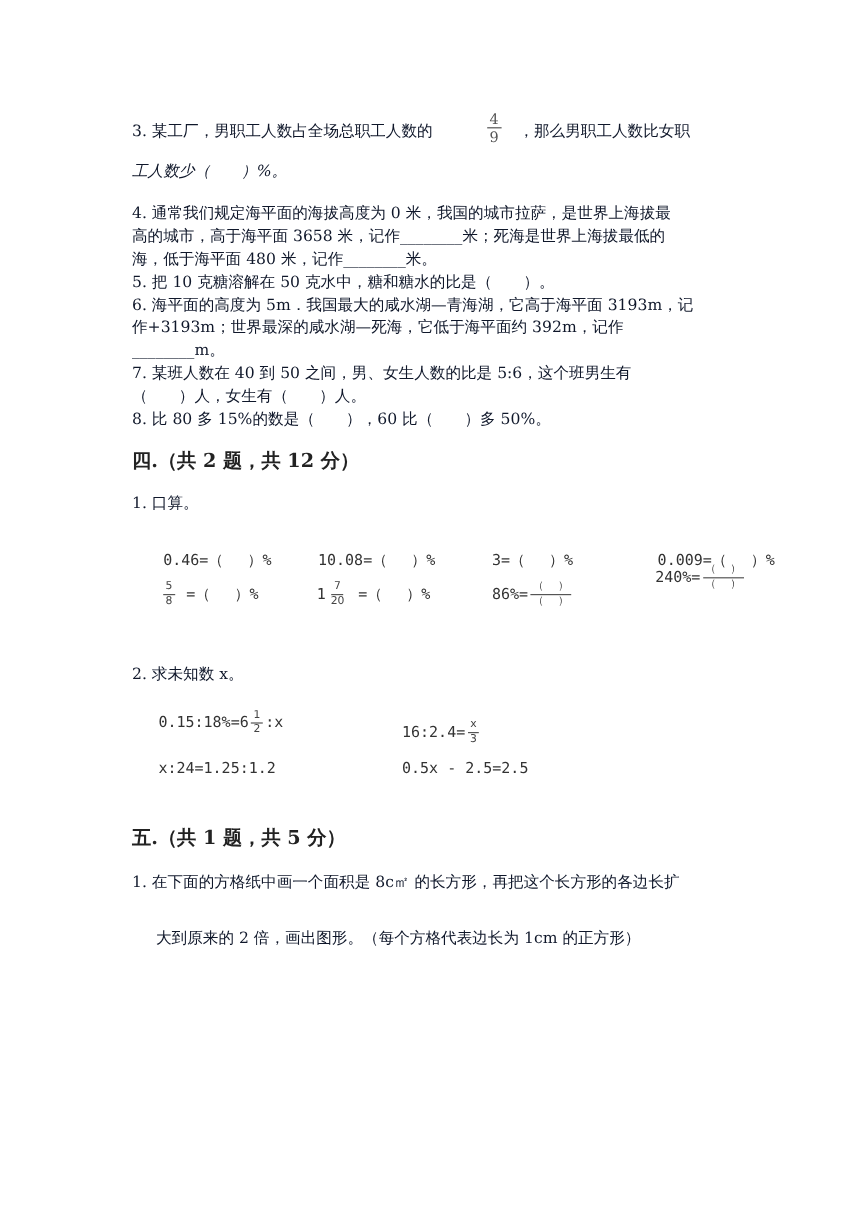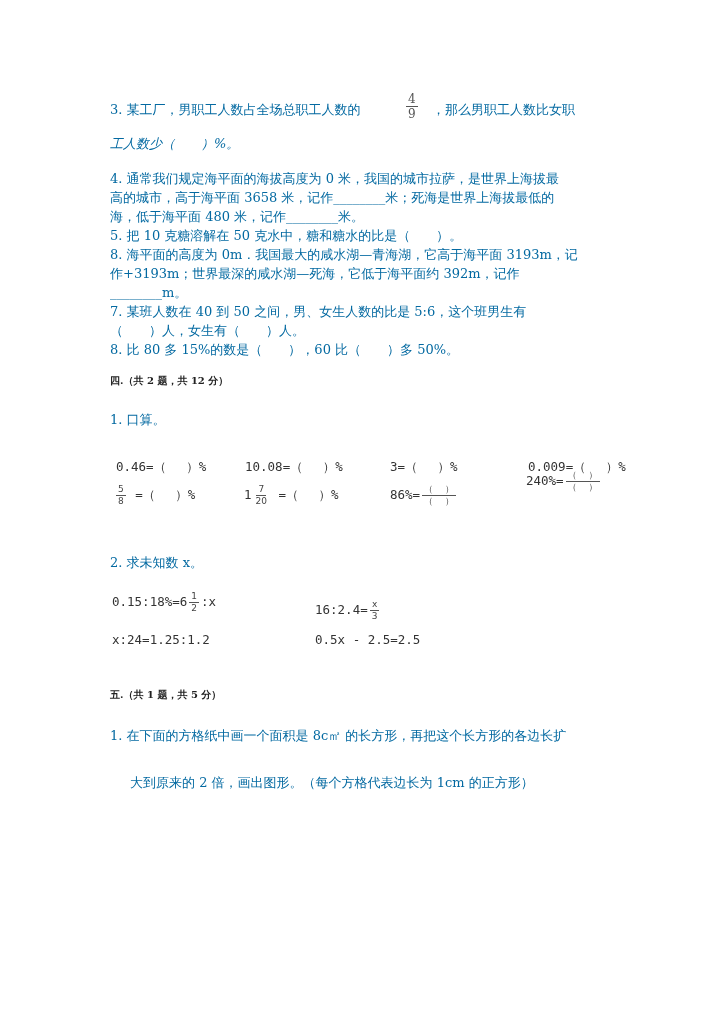--- a/index.html
+++ b/index.html
@@ -1,21 +1,21 @@
 <!DOCTYPE html>
 <html><head>
 <meta charset="utf-8">
 <style>
   html, body { margin:0; padding:0; background:#fff; }
   body { width:720px; height:1018px; position:relative; overflow:hidden;
          font-family:"DejaVu Serif", "Liberation Serif", serif; color:#333; font-size:13px; }
   .abs { position:absolute; white-space:nowrap; }
-  .q { font-size:13px; line-height:19px; color:#0369a1; }
-  .h { font-weight:bold; font-size:10px; color:#222; }
-  .mono { font-family:"DejaVu Sans Mono","Liberation Mono",monospace; font-size:12.5px; color:#333; }
+  .q { font-size:13px; line-height:19px; color:#0f172a; }
+  .h { font-weight:bold; font-size:16px; color:#222; }
+  .mono { font-family:"DejaVu Sans Mono","Liberation Mono",monospace; font-size:12.5px; color:#333;margin-left:20px; }
   .frac { display:inline-flex; flex-direction:column; align-items:center; vertical-align:middle; line-height:1; margin:0 2px; }
   .frac .n { border-bottom:1px solid #555; padding:0 2px 1px; }
   .frac .d { padding:1px 2px 0; }
   .small { font-size:9px; font-family:"DejaVu Sans","Liberation Sans",sans-serif; color:#444; }
 </style>
 </head>
 <body>
 
 <div class="abs q" style="left:110px;top:100px;">
   <span>3. 某工厂，男职工人数占全场总职工人数的</span>
@@ -28,21 +28,21 @@
 </div>
 <div class="abs q" style="left:432px;top:100px;">，那么男职工人数比女职</div>
 <div class="abs q" style="left:110px;top:134px;font-style:italic;">工人数少（　　）%。</div>
 
 <div class="abs q" style="left:110px;top:169px;">4. 通常我们规定海平面的海拔高度为 0 米，我国的城市拉萨，是世界上海拔最</div>
 <div class="abs q" style="left:110px;top:188px;">高的城市，高于海平面 3658 米，记作________米；死海是世界上海拔最低的</div>
 <div class="abs q" style="left:110px;top:207px;">海，低于海平面 480 米，记作________米。</div>
 
 <div class="abs q" style="left:110px;top:226px;">5. 把 10 克糖溶解在 50 克水中，糖和糖水的比是（　　）。</div>
 
-<div class="abs q" style="left:110px;top:245px;">8. 海平面的高度为 0m．我国最大的咸水湖—青海湖，它高于海平面 3193m，记</div>
+<div class="abs q" style="left:110px;top:245px;">6. 海平面的高度为 5m．我国最大的咸水湖—青海湖，它高于海平面 3193m，记</div>
 <div class="abs q" style="left:110px;top:264px;">作+3193m；世界最深的咸水湖—死海，它低于海平面约 392m，记作</div>
 <div class="abs q" style="left:110px;top:283px;">________m。</div>
 
 <div class="abs q" style="left:110px;top:302px;">7. 某班人数在 40 到 50 之间，男、女生人数的比是 5:6，这个班男生有</div>
 <div class="abs q" style="left:110px;top:321px;">（　　）人，女生有（　　）人。</div>
 
 <div class="abs q" style="left:110px;top:340px;">8. 比 80 多 15%的数是（　　），60 比（　　）多 50%。</div>
 
 <div class="abs h" style="left:110px;top:374px;">四.（共 2 题，共 12 分）</div>
 <div class="abs q" style="left:110px;top:410px;">1. 口算。</div>

